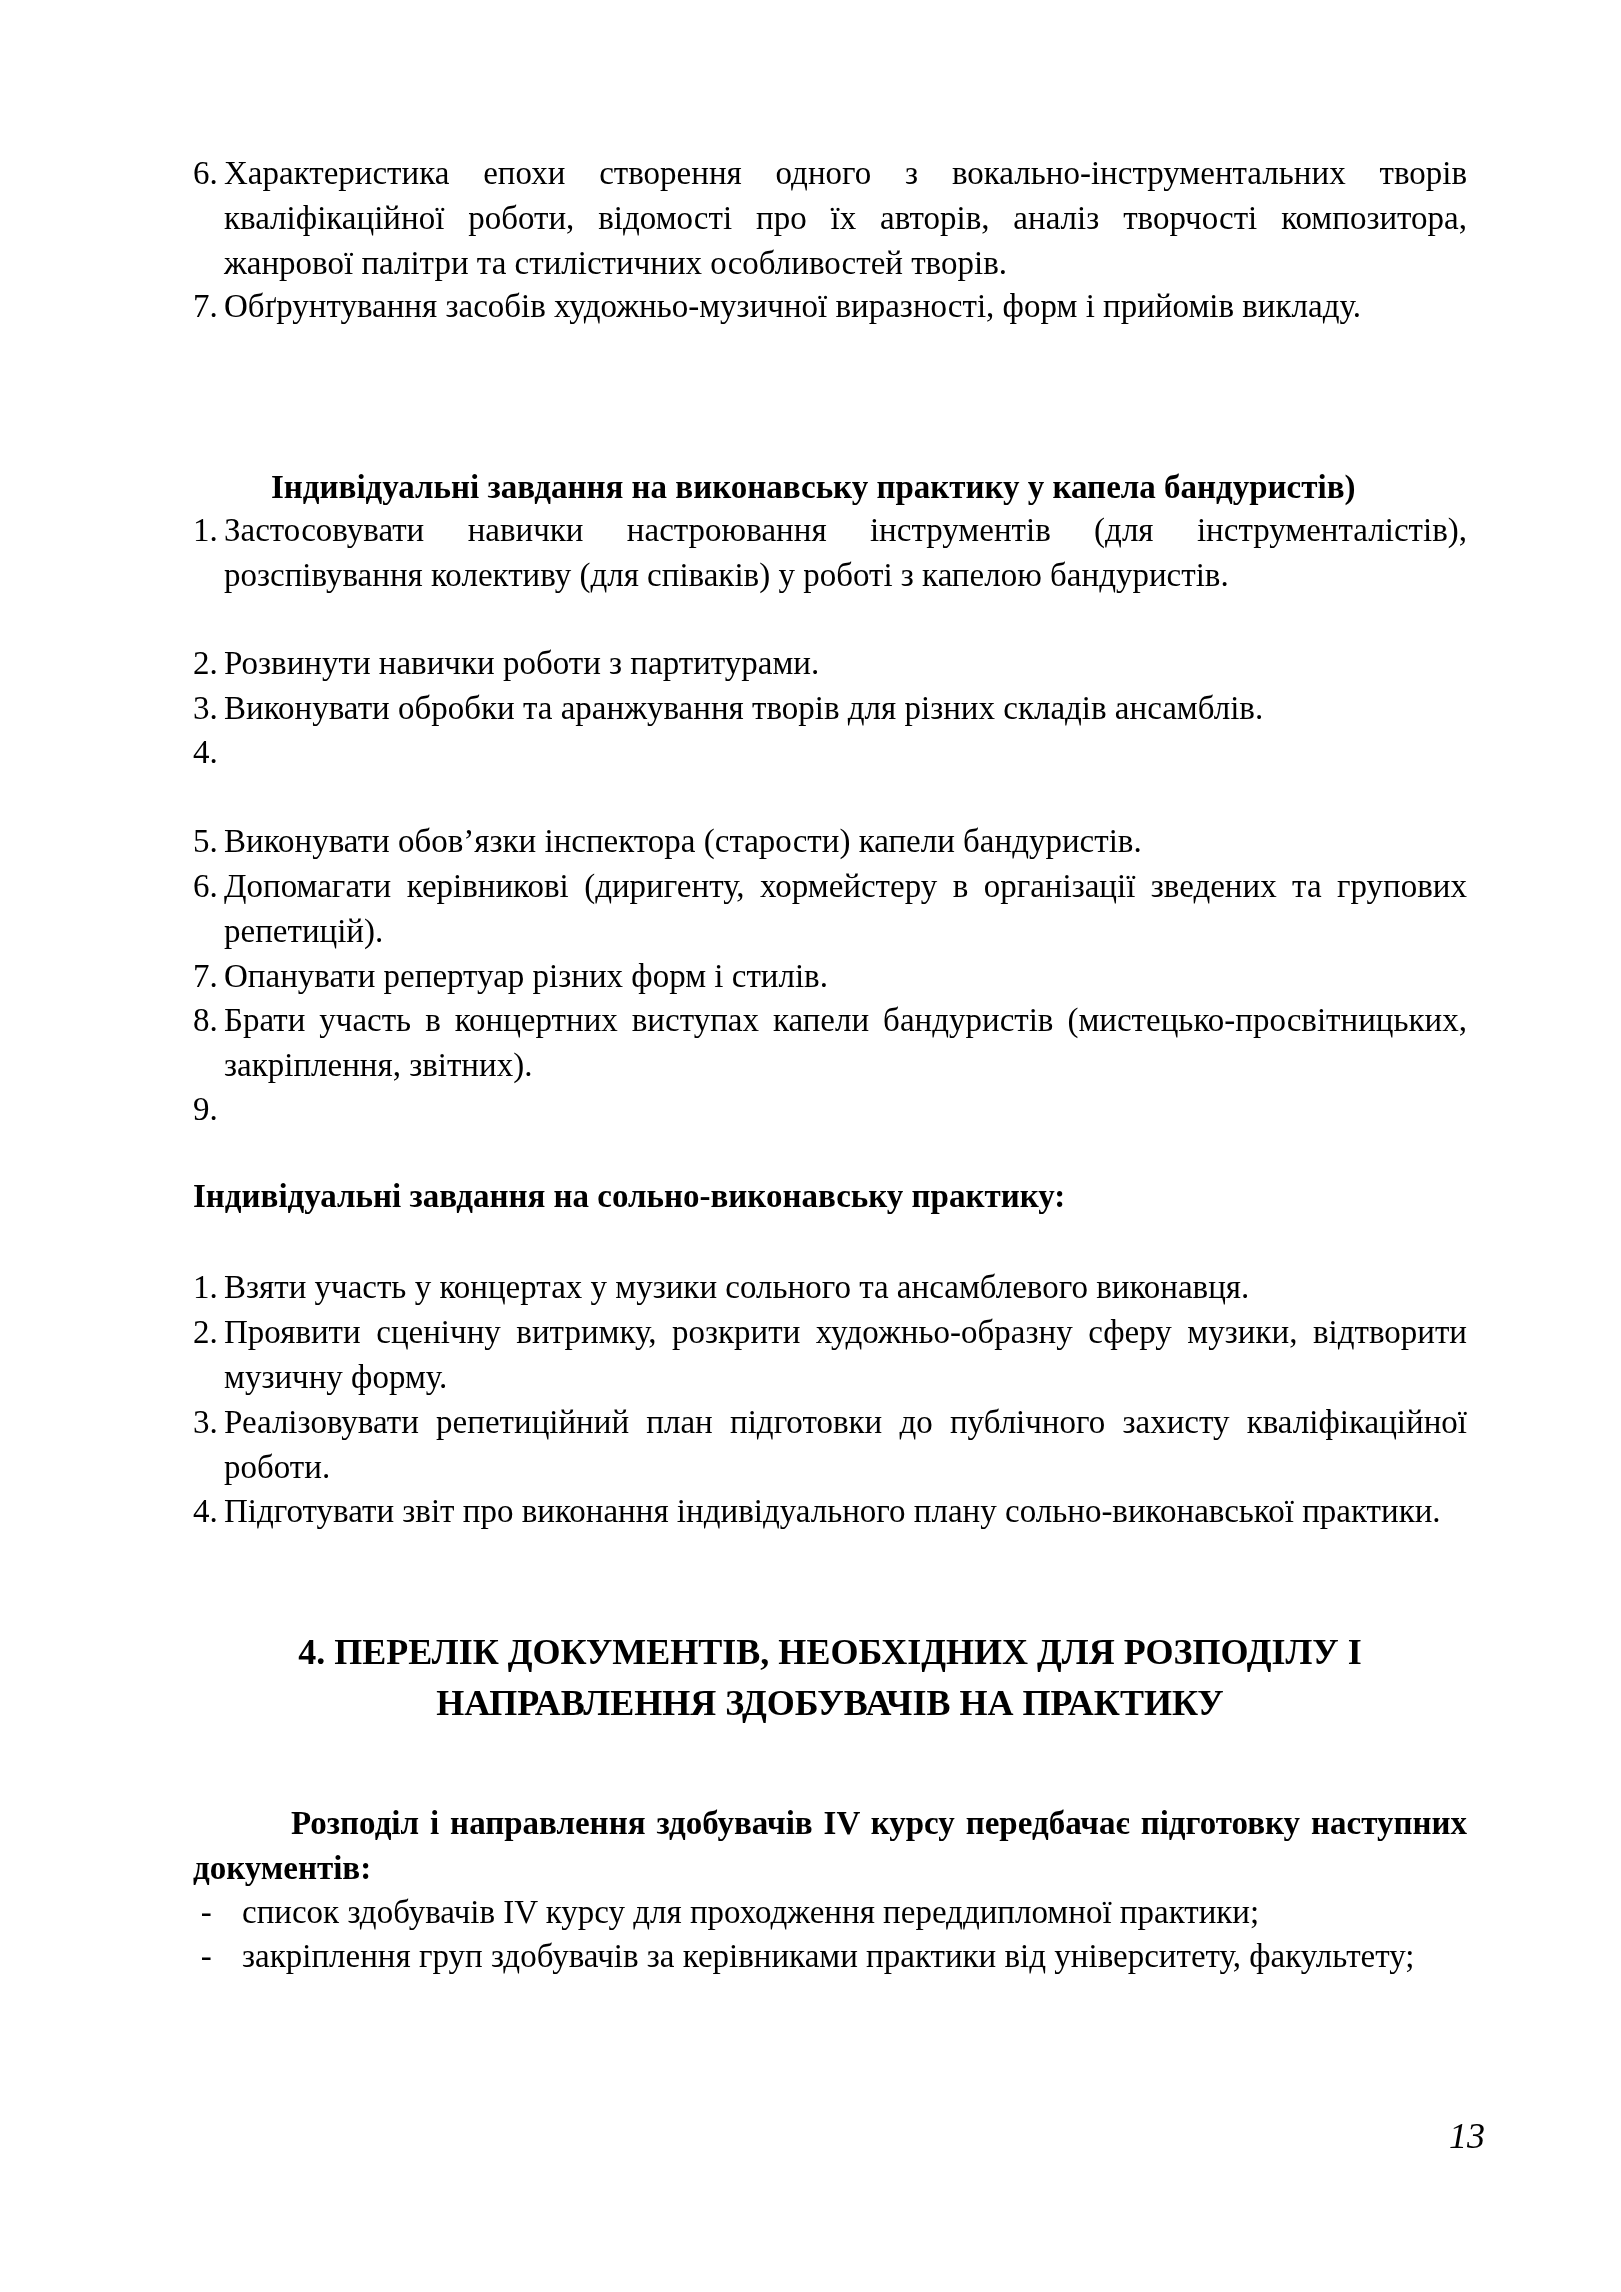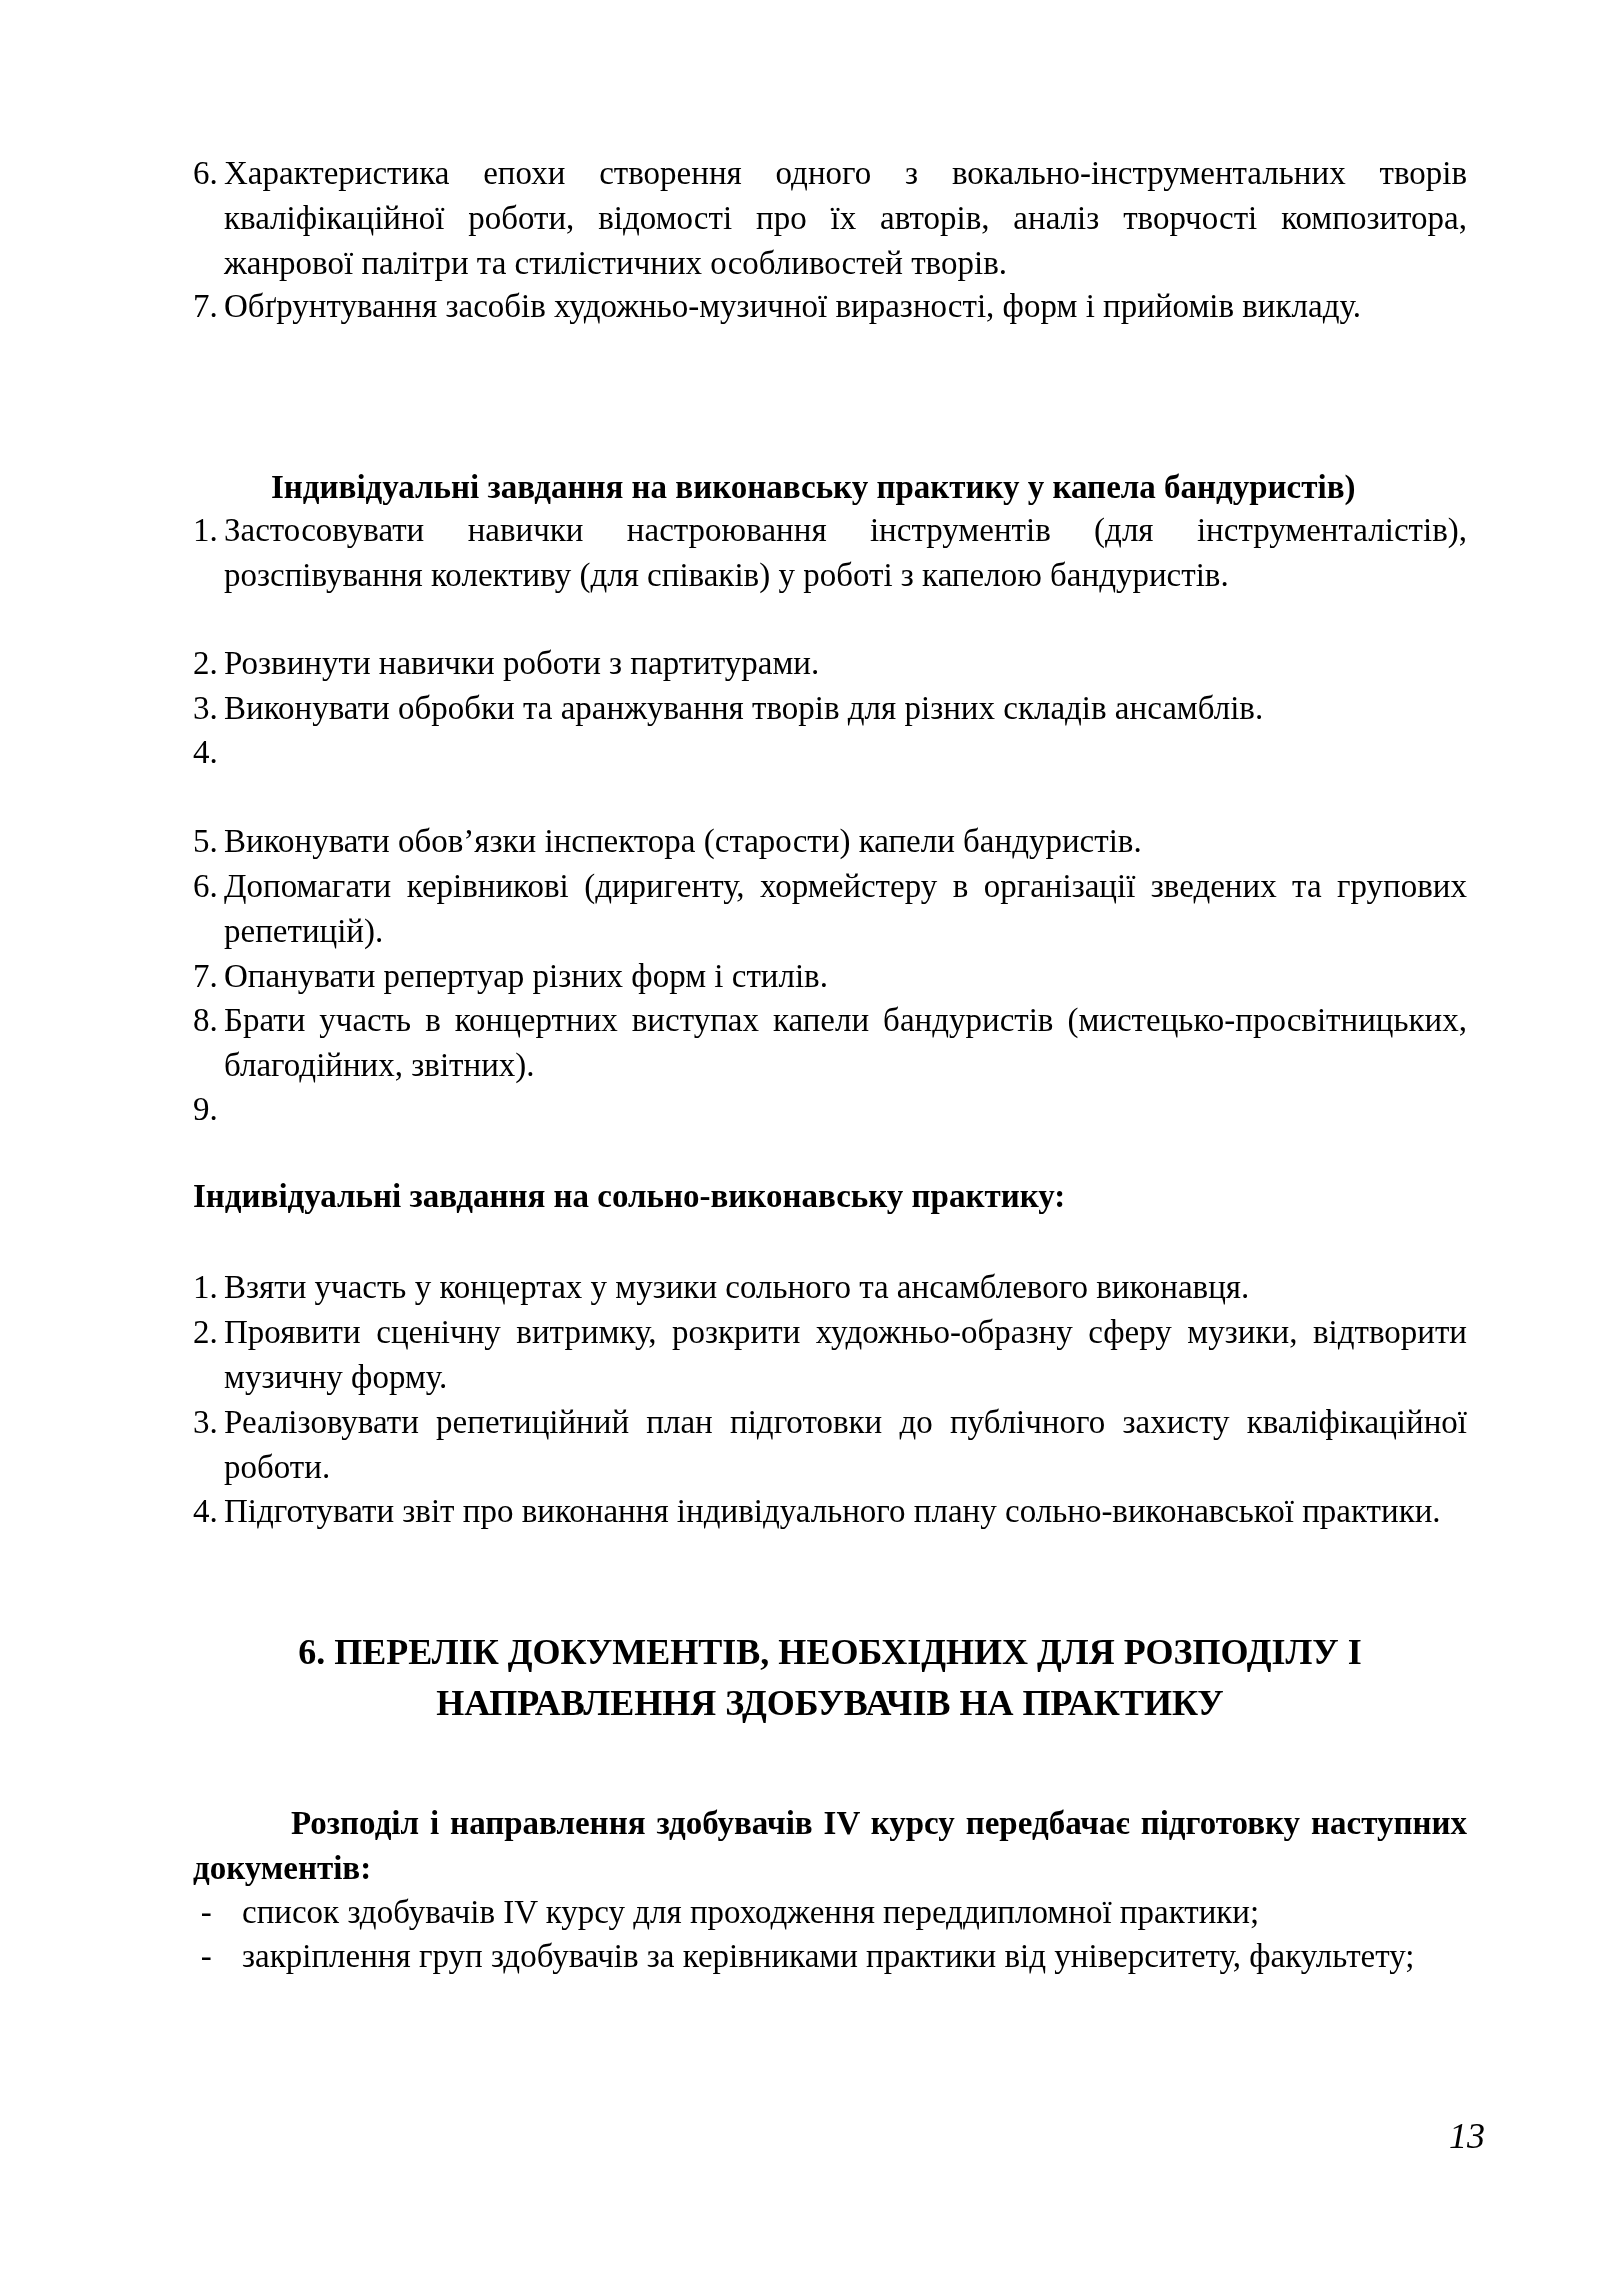--- a/index.html
+++ b/index.html
@@ -85,21 +85,21 @@
   <div class="block num-item" style="top:864px">
     <span class="num">6.</span>
     <span>Допомагати керівникові (диригенту, хормейстеру в організації зведених та групових репетицій).</span>
   </div>
   <div class="block num-item" style="top:954px">
     <span class="num">7.</span>
     <span>Опанувати репертуар різних форм і стилів.</span>
   </div>
   <div class="block num-item" style="top:998px">
     <span class="num">8.</span>
-    <span>Брати участь в концертних виступах капели бандуристів (мистецько-просвітницьких, благодійних, звітних).</span>
+    <span>Брати участь в концертних виступах капели бандуристів (мистецько-просвітницьких, закріплення, звітних).</span>
   </div>
   <div class="block num-item" style="top:1087px">
     <span class="num">9.</span>
   </div>
 
   <div class="block bold-head" style="top:1174px">Індивідуальні завдання на сольно-виконавську практику:</div>
 
   <div class="block num-item" style="top:1265px">
     <span class="num">1.</span>
     <span>Взяти участь у концертах у музики сольного та ансамблевого виконавця.</span>
@@ -110,21 +110,21 @@
   </div>
   <div class="block num-item" style="top:1400px">
     <span class="num">3.</span>
     <span>Реалізовувати репетиційний план підготовки до публічного захисту кваліфікаційної роботи.</span>
   </div>
   <div class="block num-item" style="top:1489px">
     <span class="num">4.</span>
     <span>Підготувати звіт про виконання індивідуального плану сольно-виконавської практики.</span>
   </div>
 
-  <div class="block heading-center" style="top:1627px">6. ПЕРЕЛІК ДОКУМЕНТІВ, НЕОБХІДНИХ ДЛЯ РОЗПОДІЛУ І НАПРАВЛЕННЯ ЗДОБУВАЧІВ НА ПРАКТИКУ</div>
+  <div class="block heading-center" style="top:1627px">4. ПЕРЕЛІК ДОКУМЕНТІВ, НЕОБХІДНИХ ДЛЯ РОЗПОДІЛУ І НАПРАВЛЕННЯ ЗДОБУВАЧІВ НА ПРАКТИКУ</div>
 
   <div class="block bold-head indent-100" style="top:1801px">Розподіл і направлення здобувачів IV курсу передбачає підготовку наступних документів:</div>
 
   <div class="block dash-item" style="top:1890px">
     <span class="marker">-</span>
     <span>список здобувачів IV курсу для проходження переддипломної практики;</span>
   </div>
   <div class="block dash-item" style="top:1934px">
     <span class="marker">-</span>
     <span>закріплення груп здобувачів за керівниками практики від університету, факультету;</span>

